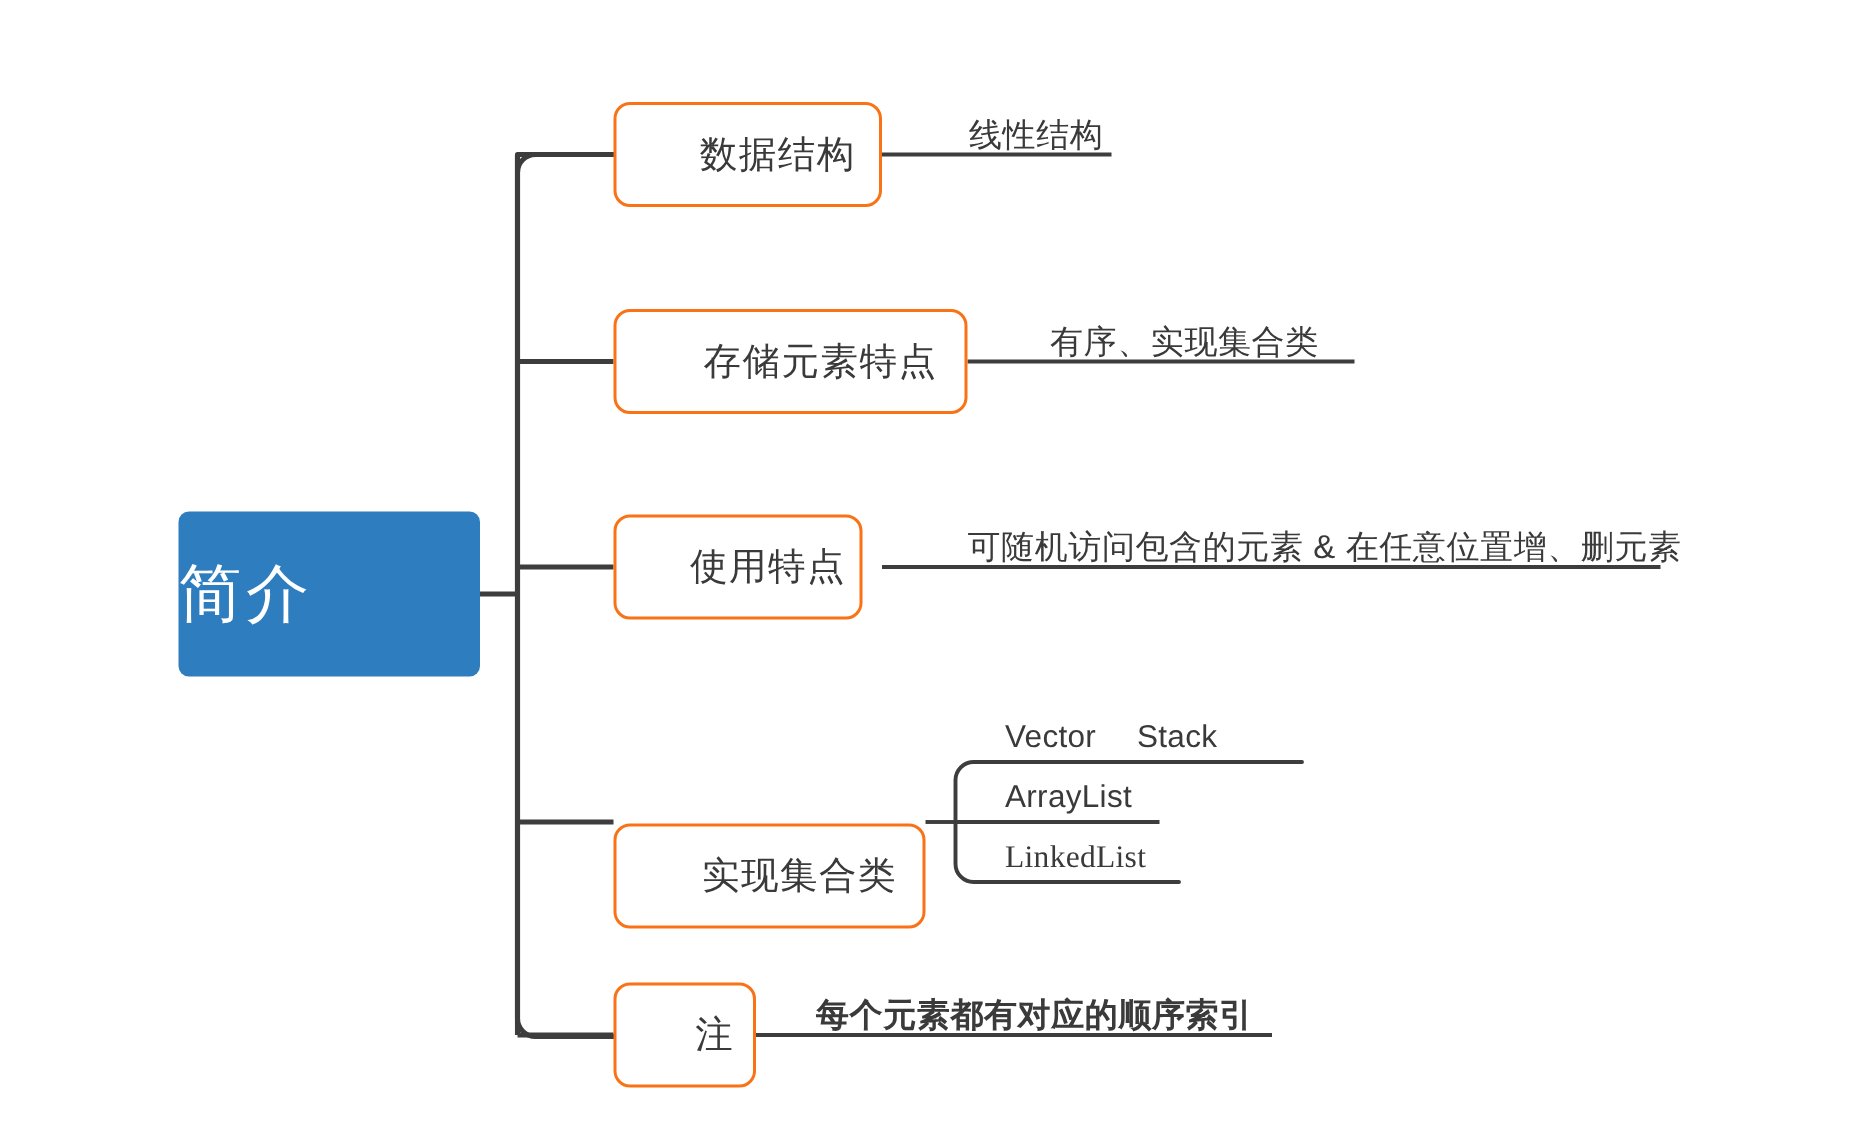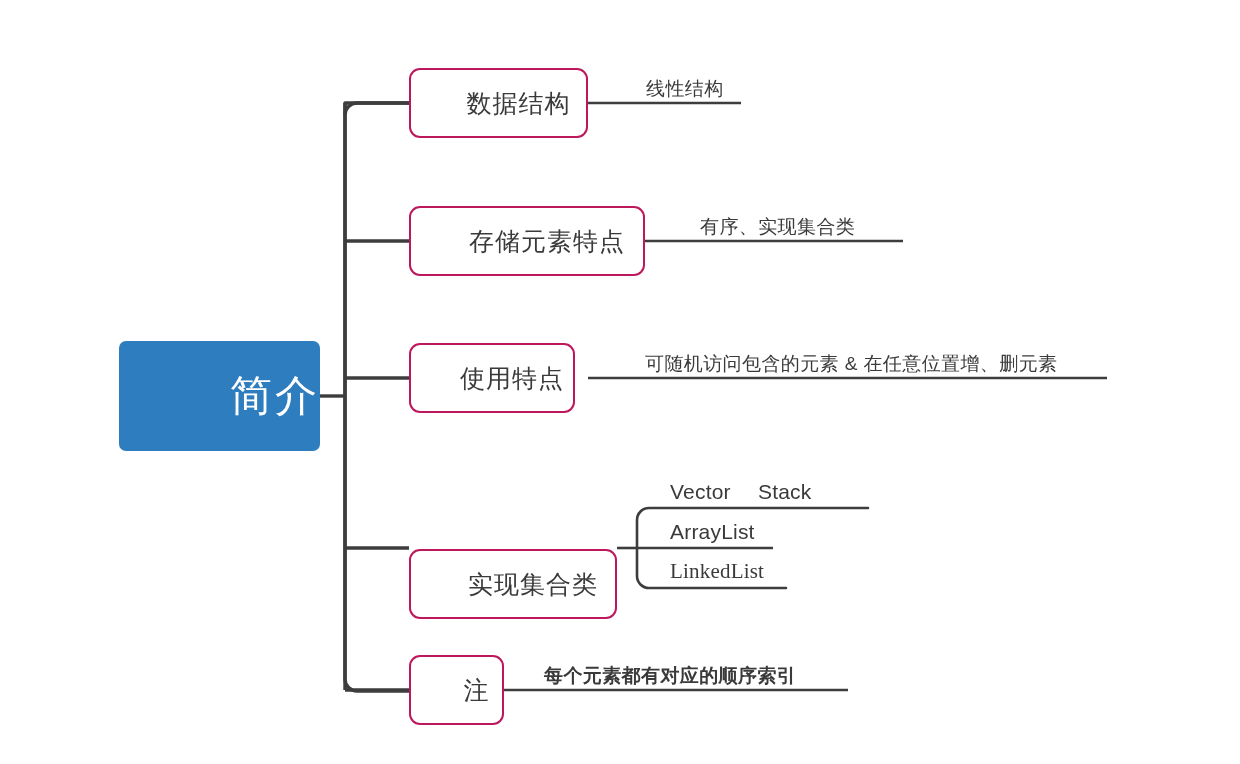--- a/index.html
+++ b/index.html
@@ -31,56 +31,56 @@
   
   .root-node {
     position: absolute;
     left: 119px;
     top: 341px;
     width: 201px;
     height: 110px;
     border-radius: 7px;
     display: flex;
     align-items: center;
-    justify-content: flex-end;
+    justify-content: flex-start;
     box-sizing: border-box;
   }
   .root-label {
     color: #ffffff;
     font-size: 42px;
     letter-spacing: 3px;
     line-height: 1;
     white-space: nowrap;
   }
 
   
   .branch-node {
     position: absolute;
     box-sizing: border-box;
-    border: 2px solid #be185d;
+    border: 2px solid #f97316;
     border-radius: 11px;
     background: #ffffff;
     display: flex;
     align-items: center;
     justify-content: center;
     padding-left: 40px;
   }
   .branch-label {
     color: #3a3a3a;
     font-size: 25px;
     line-height: 1;
     white-space: nowrap;
     letter-spacing: 1px;
   }
 
   
   .leaf-label {
     position: absolute;
     color: #3a3a3a;
-    font-size: 19px;
+    font-size: 22px;
     line-height: 1;
     white-space: nowrap;
     letter-spacing: 0.4px;
   }
   .leaf-label.latin {
     font-size: 21px;
     letter-spacing: 0.2px;
   }
 </style>
 </head>

